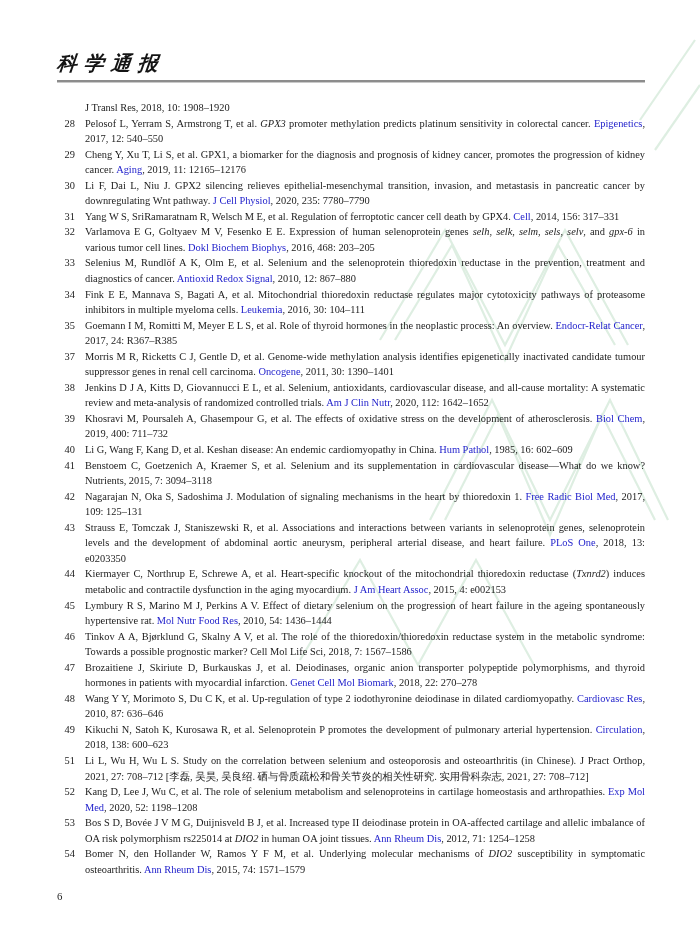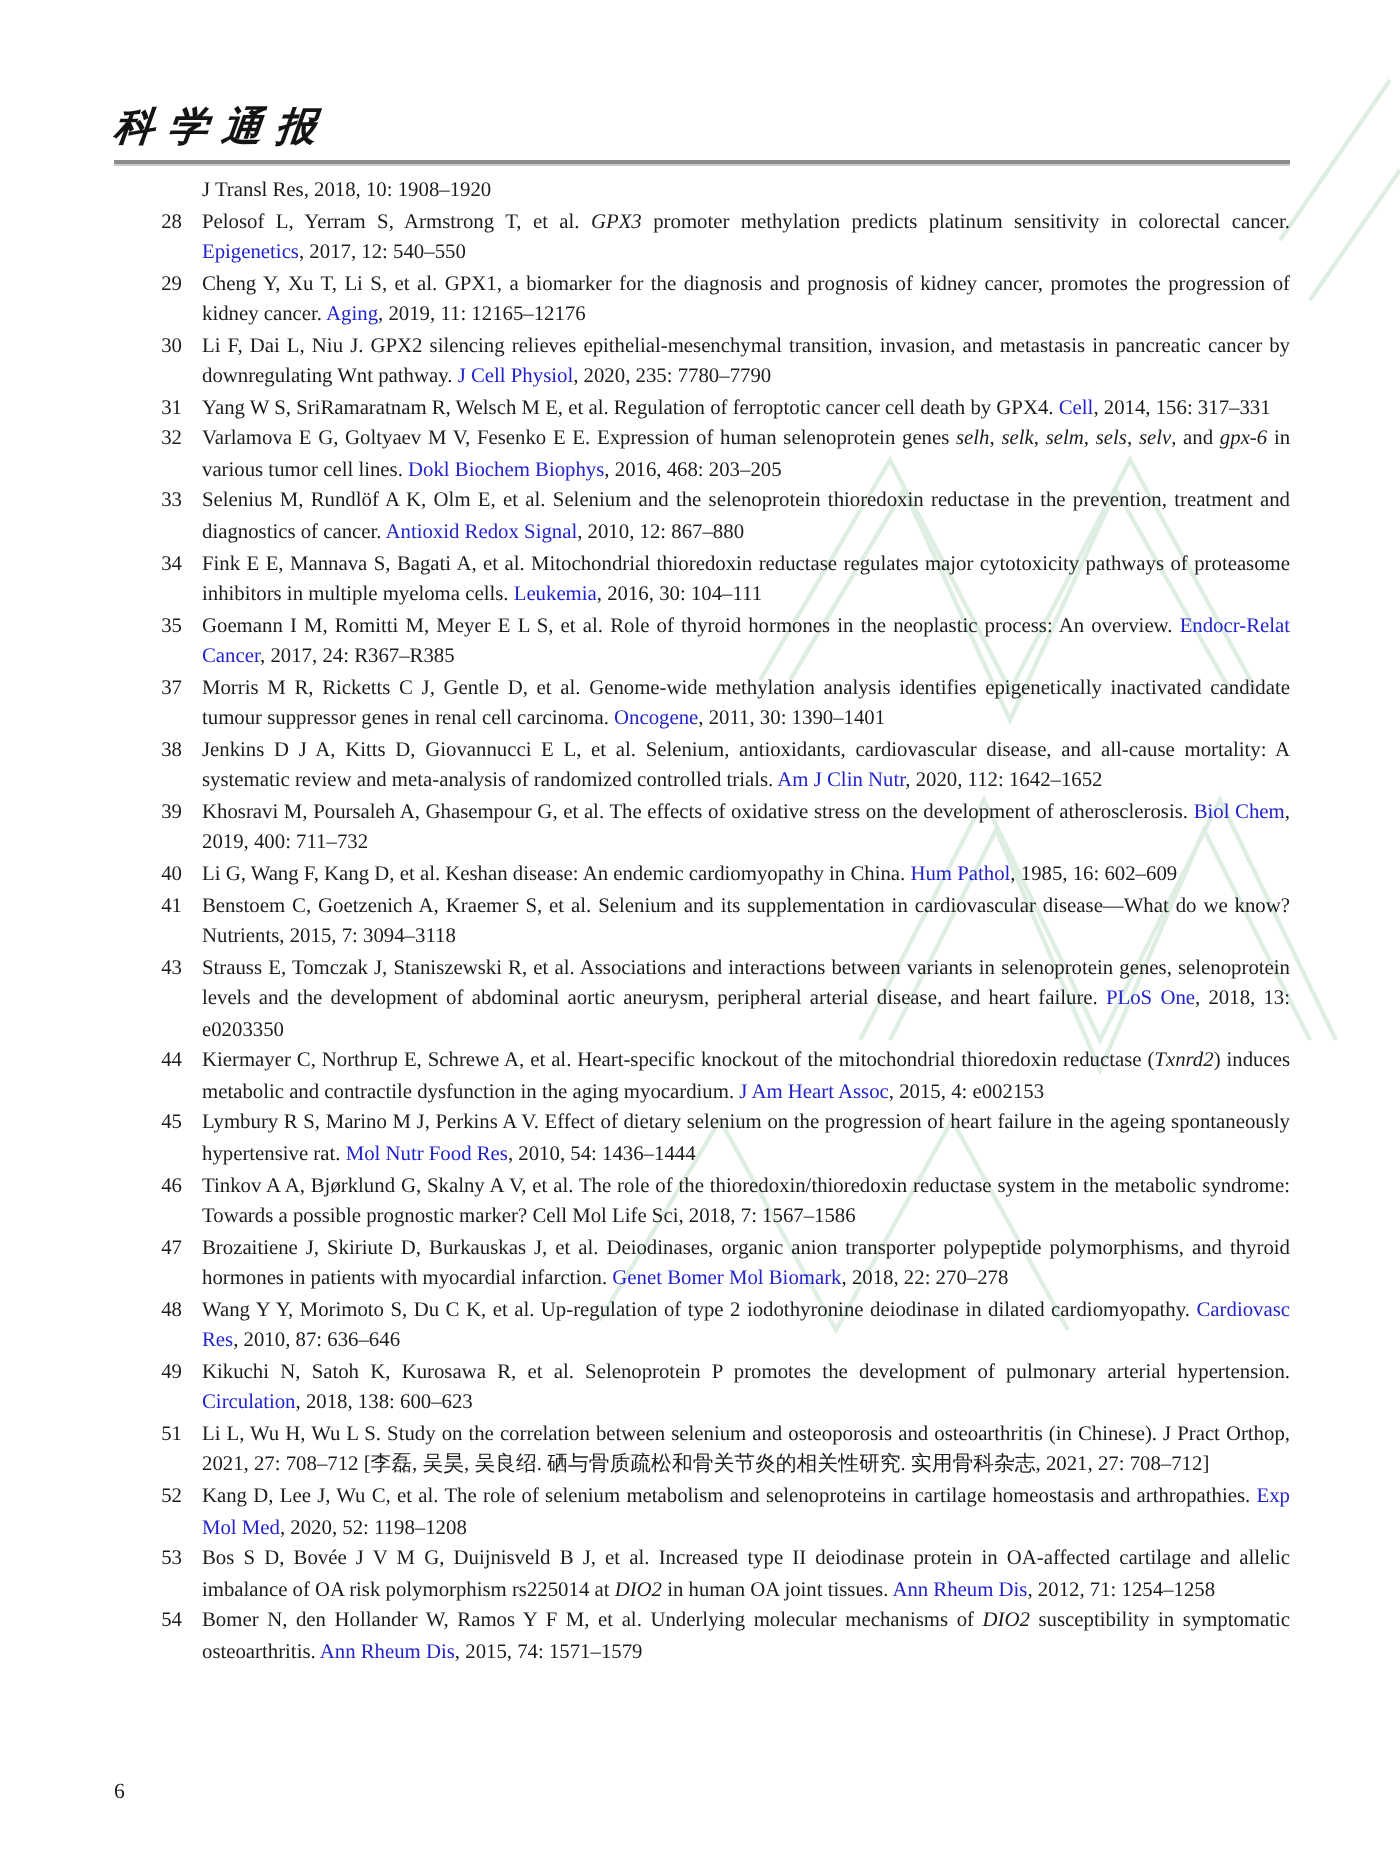--- a/index.html
+++ b/index.html
@@ -33,24 +33,23 @@
 
   
   .watermark {
     position: absolute; left: 0; top: 0;
     pointer-events: none;
     opacity: 0.85;
   }
 
   
   .refs {
-    position: absolute; left: 57px; right: 55px; top: 88px;
+    position: absolute; left: 57px; right: 55px; top: 100px;
     font-size: 10.4px;
     line-height: 15.55px;
-    margin-left: 16px;
   }
   .ref-row { display: flex; align-items: flex-start; }
   .ref-num {
     flex: 0 0 18px; margin-right: 10px;
     text-align: right; white-space: nowrap;
   }
   .ref-text { flex: 1 1 auto; text-align: justify; }
   .ref-text .it { font-style: italic; }
   .ref-text .jlink { color: var(--link, #2323cc); cursor: pointer; }
 
@@ -131,38 +130,42 @@
       </div>
       <div class="ref-row">
         <div class="ref-num">40</div>
         <div class="ref-text"><span>Li G, Wang F, Kang D, et al. Keshan disease: An endemic cardiomyopathy in China. </span><span class="jlink">Hum Pathol</span><span>, 1985, 16: 602–609</span></div>
       </div>
       <div class="ref-row">
         <div class="ref-num">41</div>
         <div class="ref-text"><span>Benstoem C, Goetzenich A, Kraemer S, et al. Selenium and its supplementation in cardiovascular disease—What do we know? Nutrients, 2015, 7: 3094–3118</span></div>
       </div>
       <div class="ref-row">
+        <div class="ref-num">42</div>
+        <div class="ref-text"><span>Nagarajan N, Oka S, Sadoshima J. Modulation of signaling mechanisms in the heart by thioredoxin 1. </span><span class="jlink">Free Radic Biol Med</span><span>, 2017, 109: 125–131</span></div>
+      </div>
+      <div class="ref-row">
         <div class="ref-num">43</div>
         <div class="ref-text"><span>Strauss E, Tomczak J, Staniszewski R, et al. Associations and interactions between variants in selenoprotein genes, selenoprotein levels and the development of abdominal aortic aneurysm, peripheral arterial disease, and heart failure. </span><span class="jlink">PLoS One</span><span>, 2018, 13: e0203350</span></div>
       </div>
       <div class="ref-row">
         <div class="ref-num">44</div>
         <div class="ref-text"><span>Kiermayer C, Northrup E, Schrewe A, et al. Heart-specific knockout of the mitochondrial thioredoxin reductase (</span><span class="it">Txnrd2</span><span>) induces metabolic and contractile dysfunction in the aging myocardium. </span><span class="jlink">J Am Heart Assoc</span><span>, 2015, 4: e002153</span></div>
       </div>
       <div class="ref-row">
         <div class="ref-num">45</div>
         <div class="ref-text"><span>Lymbury R S, Marino M J, Perkins A V. Effect of dietary selenium on the progression of heart failure in the ageing spontaneously hypertensive rat. </span><span class="jlink">Mol Nutr Food Res</span><span>, 2010, 54: 1436–1444</span></div>
       </div>
       <div class="ref-row">
         <div class="ref-num">46</div>
         <div class="ref-text"><span>Tinkov A A, Bjørklund G, Skalny A V, et al. The role of the thioredoxin/thioredoxin reductase system in the metabolic syndrome: Towards a possible prognostic marker? Cell Mol Life Sci, 2018, 7: 1567–1586</span></div>
       </div>
       <div class="ref-row">
         <div class="ref-num">47</div>
-        <div class="ref-text"><span>Brozaitiene J, Skiriute D, Burkauskas J, et al. Deiodinases, organic anion transporter polypeptide polymorphisms, and thyroid hormones in patients with myocardial infarction. </span><span class="jlink">Genet Bomer Mol Biomark</span><span>, 2018, 22: 270–278</span></div>
+        <div class="ref-text"><span>Brozaitiene J, Skiriute D, Burkauskas J, et al. Deiodinases, organic anion transporter polypeptide polymorphisms, and thyroid hormones in patients with myocardial infarction. </span><span class="jlink">Genet Cell Mol Biomark</span><span>, 2018, 22: 270–278</span></div>
       </div>
       <div class="ref-row">
         <div class="ref-num">48</div>
         <div class="ref-text"><span>Wang Y Y, Morimoto S, Du C K, et al. Up-regulation of type 2 iodothyronine deiodinase in dilated cardiomyopathy. </span><span class="jlink">Cardiovasc Res</span><span>, 2010, 87: 636–646</span></div>
       </div>
       <div class="ref-row">
         <div class="ref-num">49</div>
         <div class="ref-text"><span>Kikuchi N, Satoh K, Kurosawa R, et al. Selenoprotein P promotes the development of pulmonary arterial hypertension. </span><span class="jlink">Circulation</span><span>, 2018, 138: 600–623</span></div>
       </div>
       <div class="ref-row">

